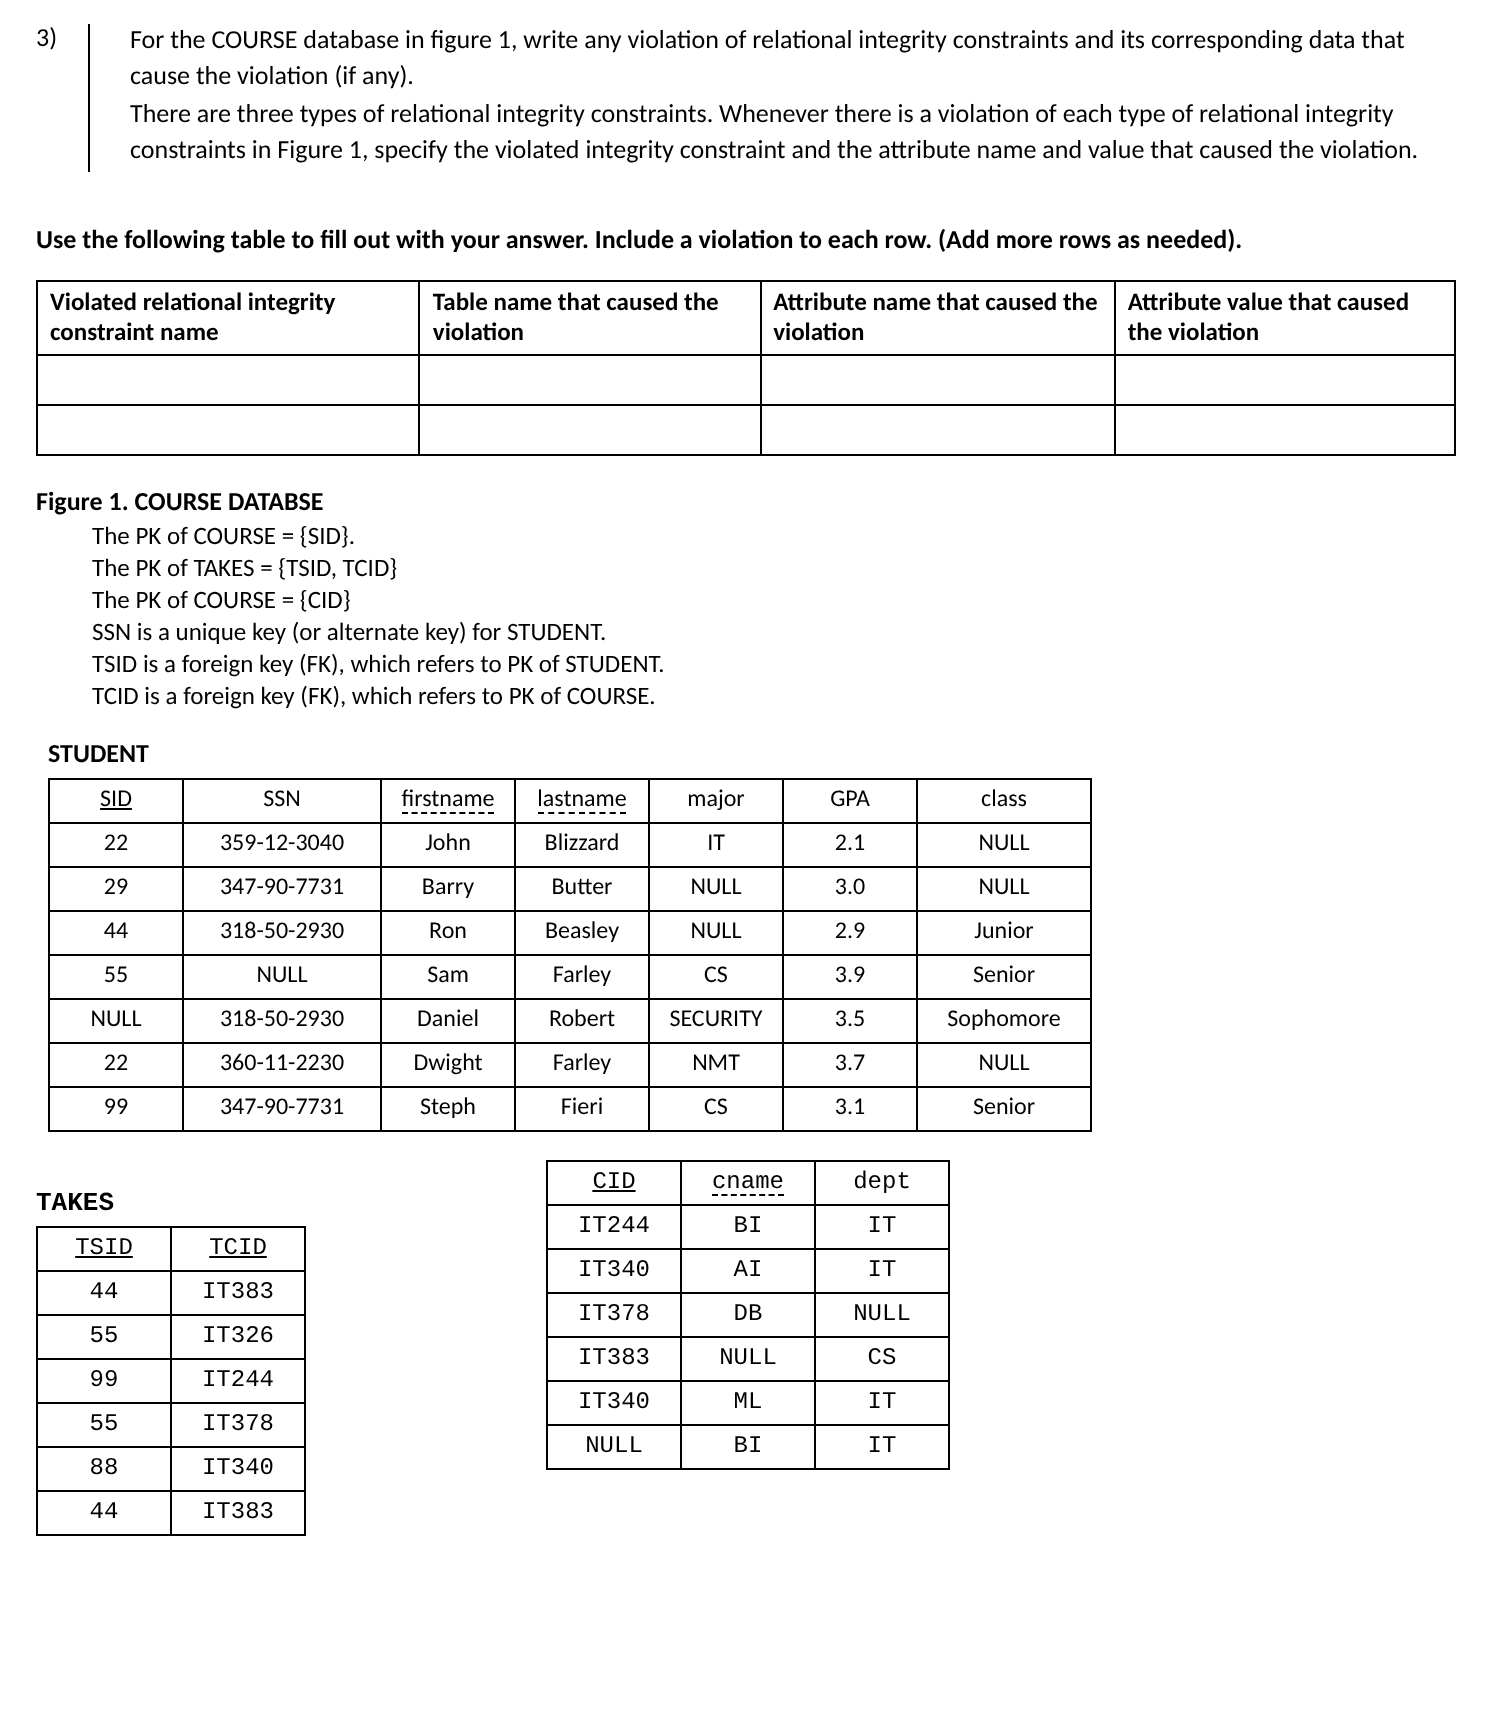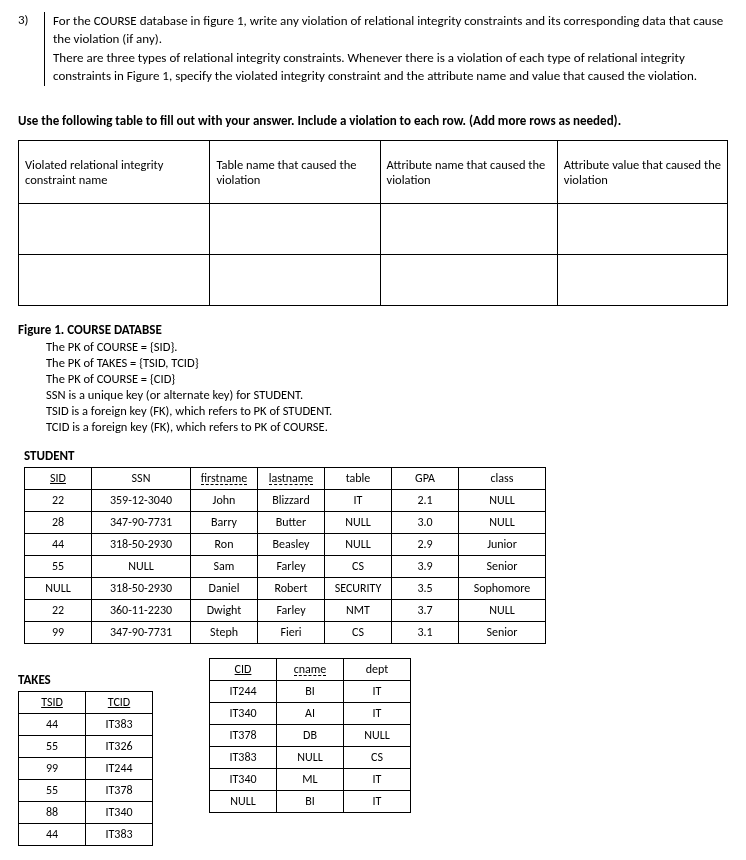--- a/index.html
+++ b/index.html
@@ -23,38 +23,38 @@
   .qbody {
     flex: 1;
     border-left: 1px solid #000;
     padding-left: 4px;
   }
   .para {
     margin: 0 0 2px 30px;
     line-height: 1.35;
   }
   .para.noindent {
-    margin-left: 4px;
+    margin-left: 16px;
   }
   .instruction {
     font-weight: bold;
     margin: 26px 0 10px 0;
     line-height: 1.35;
   }
   table {
     border-collapse: collapse;
   }
   .answer-outer {
     border: 1px solid #000;
     margin-bottom: 4px;
   }
   .answer-outer td, .answer-outer th {
     border: 1px solid #000;
-    padding: 16px 6px;
-    font-weight: normal;
+    padding: 3px 6px;
+    font-weight: bold;
     text-align: left;
     vertical-align: top;
     font-size: 12.5px;
   }
   .blankrow td {
     height: 18px;
   }
   .fig-title {
     font-weight: bold;
     margin: 16px 0 2px 0;
@@ -84,22 +84,23 @@
   .pk {
     text-decoration: underline;
   }
   .dashed {
     border-bottom: 1px dashed #000;
     display: inline-block;
     line-height: 1;
   }
   .lower-row {
     display: flex;
-    gap: 56px;
+    gap: 120px;
     margin-top: 14px;
+    font-family: Liberation Mono, monospace;
   }
   .subblock .section-label {
     margin-left: 0;
   }
   .subblock .dtable {
     margin-left: 0;
   }
 </style>
 </head>
 <body>
@@ -146,37 +147,37 @@
 <div class="fig-line">TCID is a foreign key (FK), which refers to PK of COURSE.</div>
 
 <div class="section-label">STUDENT</div>
 <table class="dtable">
   <tbody>
       <tr>
     <th><span class="pk">SID</span></th>
     <th style="min-width:86px;">SSN</th>
     <th><span class="dashed">firstname</span></th>
     <th><span class="dashed">lastname</span></th>
-    <th>table</th>
+    <th>major</th>
     <th>GPA</th>
     <th style="min-width:74px;">class</th>
   </tr>
   </tbody>
     <tbody id="student-body">
       <tr>
         <td>22</td>
         <td>359-12-3040</td>
         <td>John</td>
         <td>Blizzard</td>
         <td>IT</td>
         <td>2.1</td>
         <td>NULL</td>
       </tr>
       <tr>
-        <td>28</td>
+        <td>29</td>
         <td>347-90-7731</td>
         <td>Barry</td>
         <td>Butter</td>
         <td>NULL</td>
         <td>3.0</td>
         <td>NULL</td>
       </tr>
       <tr>
         <td>44</td>
         <td>318-50-2930</td>

